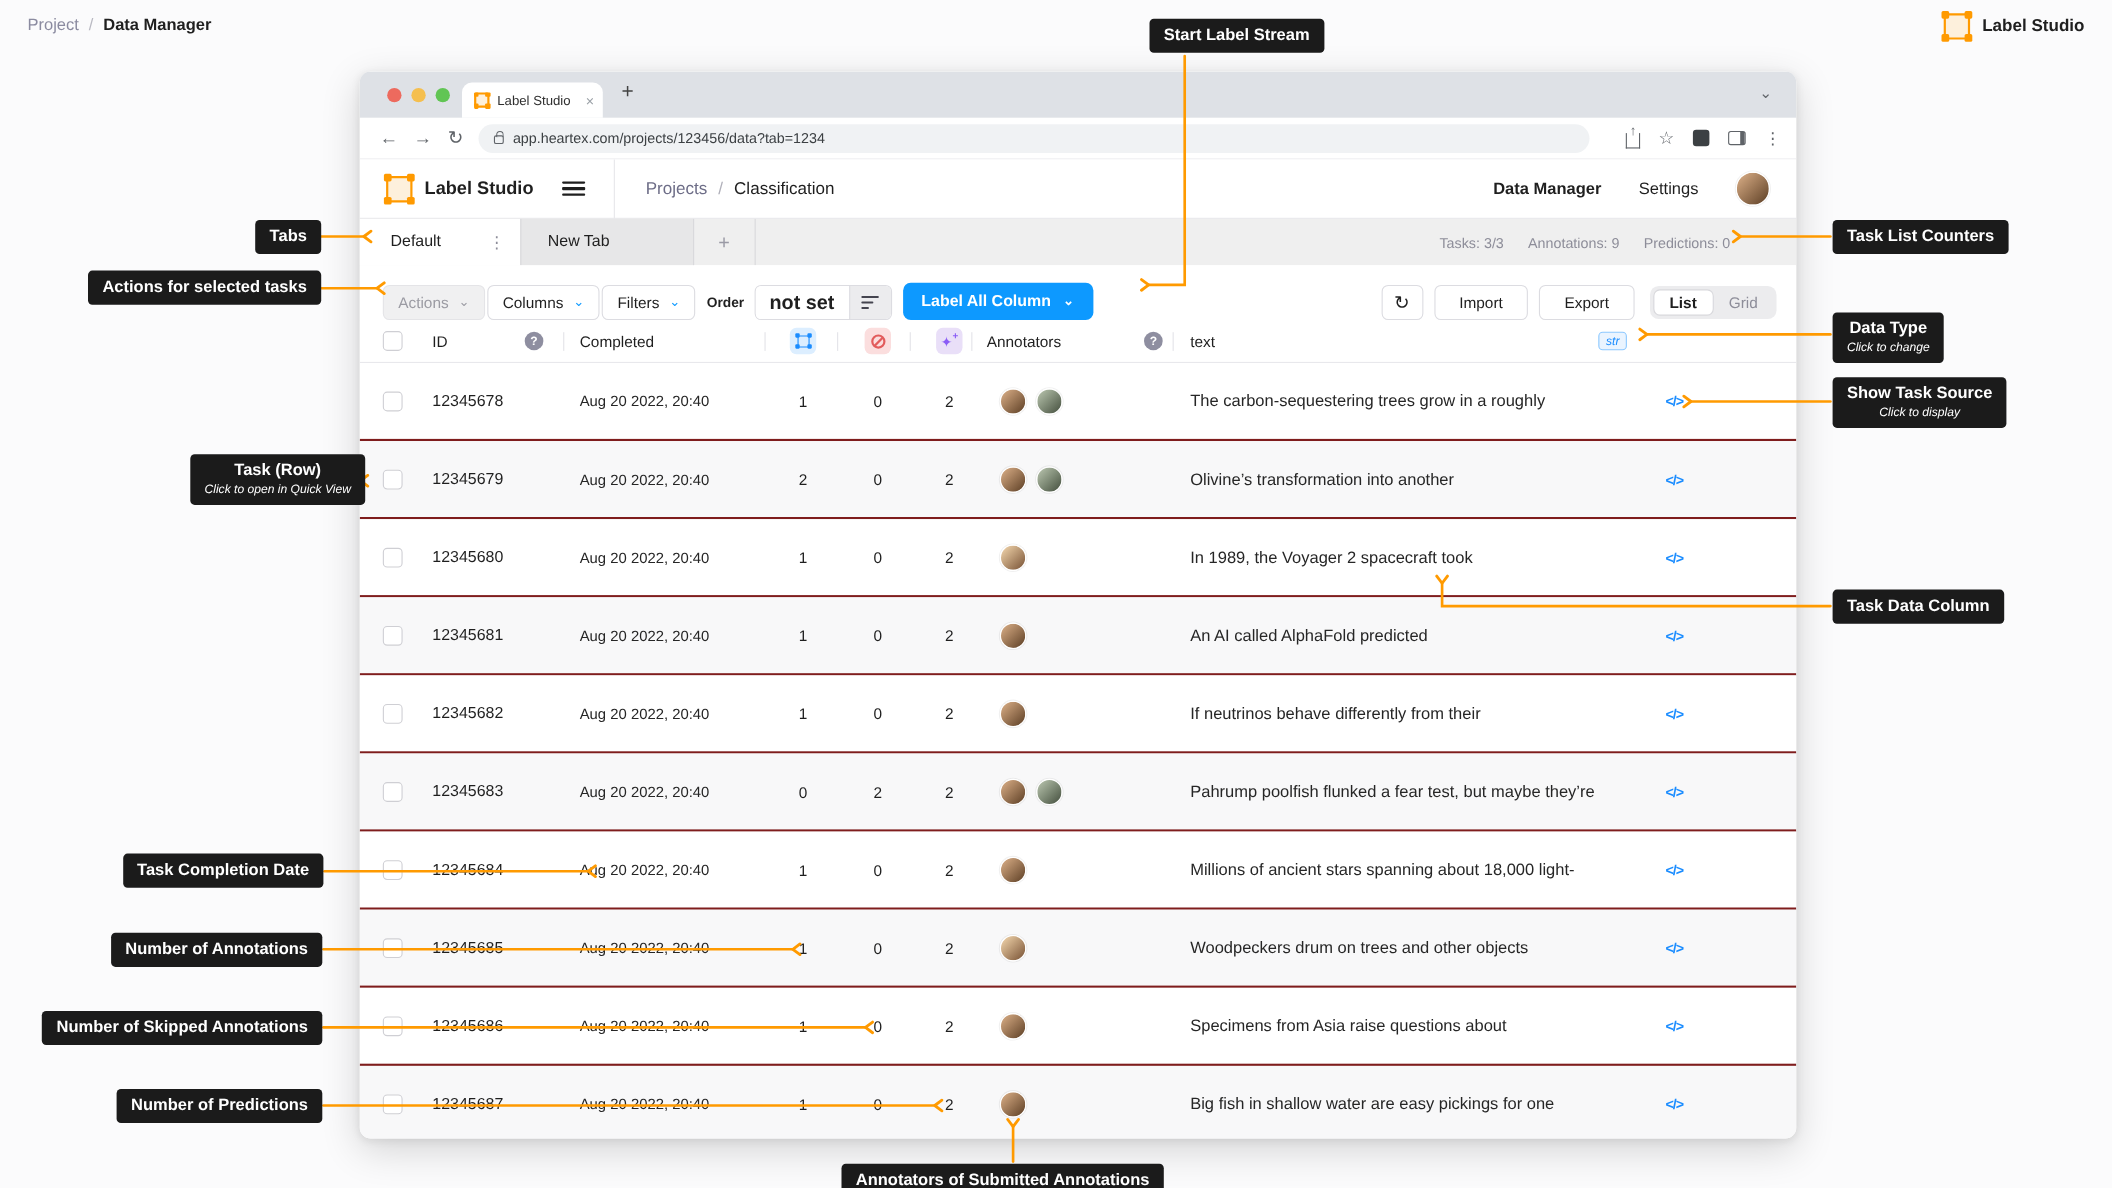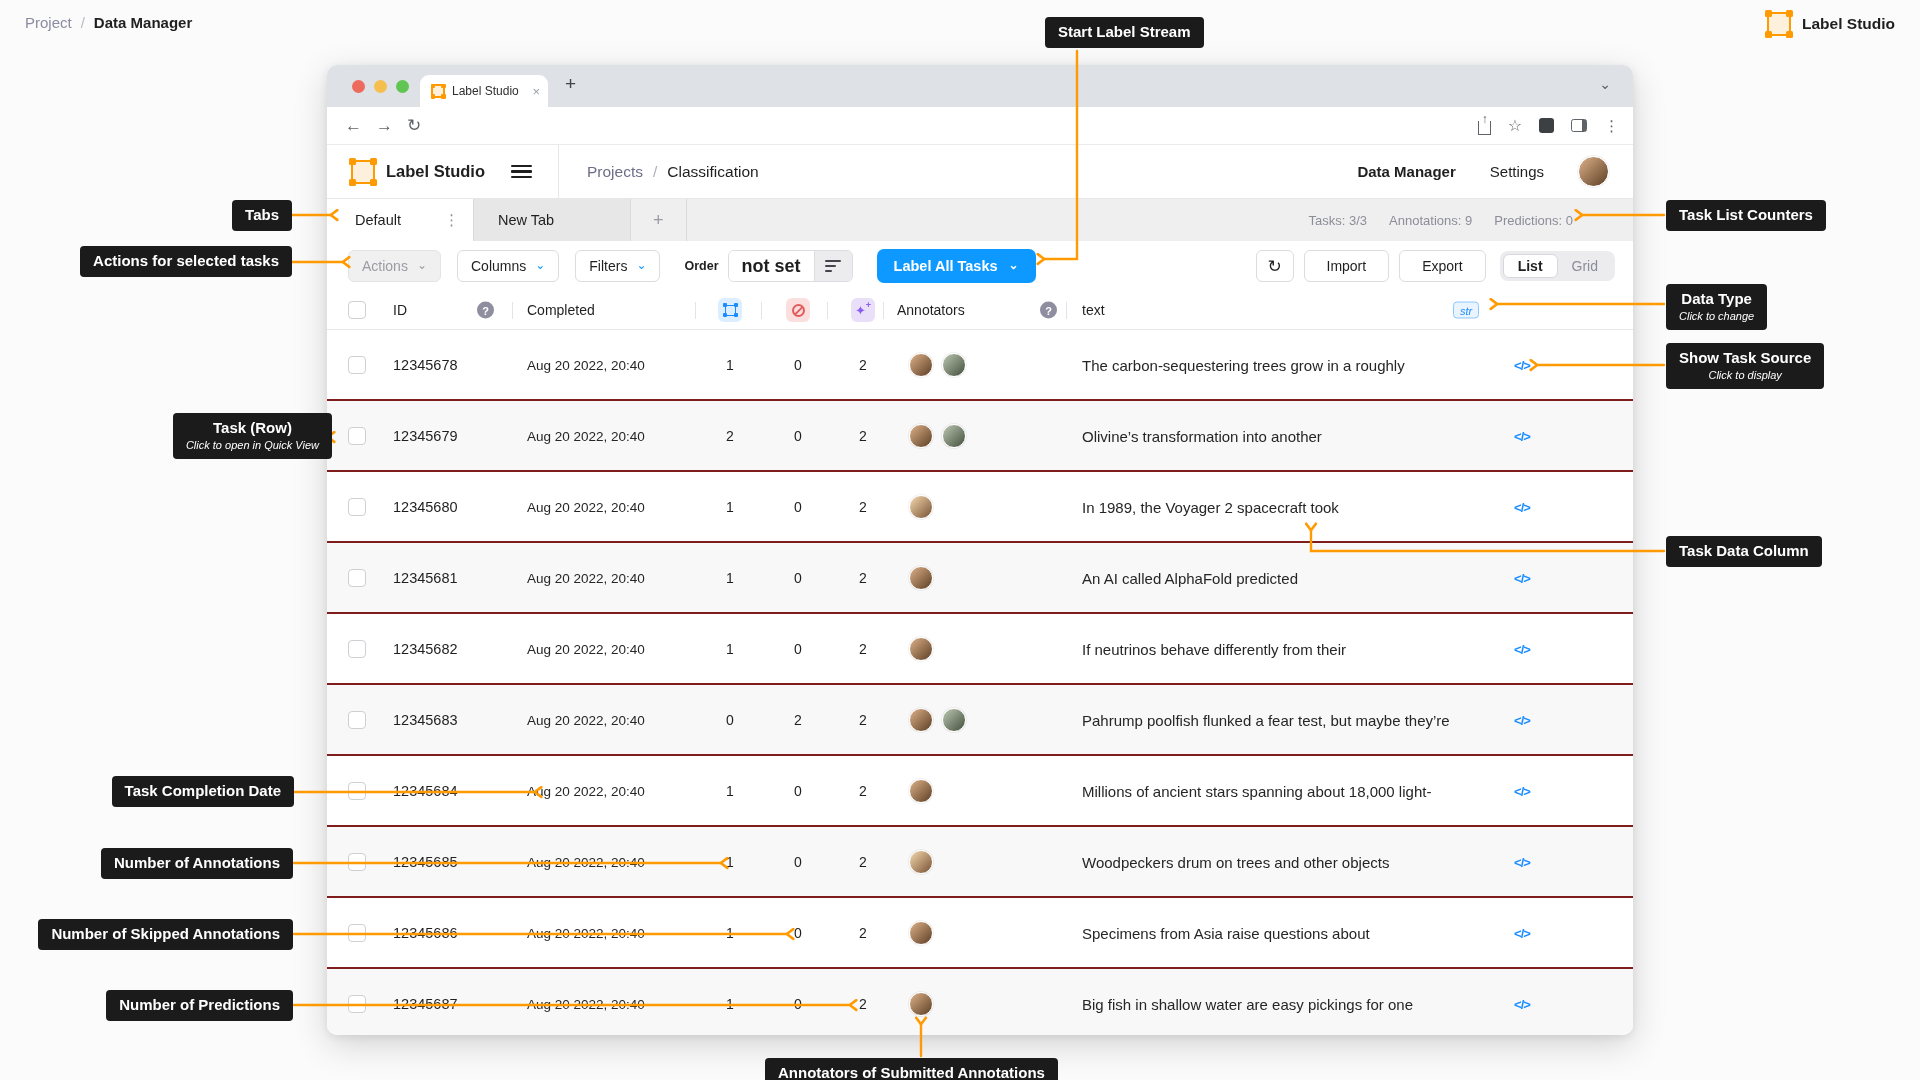--- a/index.html
+++ b/index.html
@@ -68,21 +68,21 @@
   
   .vtabs { height:42px; background:#efefef; display:flex; align-items:stretch; position:relative; }
   .vtab { display:flex; align-items:center; font-size:14.5px; }
   .vtab.active { width:146px; background:#fff; padding-left:28px; font-weight:500; justify-content:space-between; }
   .vtab.active .kebab { color:#8d8d99; margin-right:14px; font-size:15px; letter-spacing:0; }
   .vtab.inactive { width:158px; background:#e7e7e8; padding-left:24px; border-left:1px solid #d9d9dc; border-right:1px solid #d9d9dc; }
   .vtab-plus { display:flex; align-items:center; padding:0 22px; color:#9a9aa5; font-size:18px; border-right:1px solid #d9d9dc; }
   .counters { position:absolute; right:60px; top:0; height:42px; display:flex; align-items:center; gap:22px; font-size:13px; color:#8d8d99; }
 
   
-  .toolbar { height:50px; background:#fff; display:flex; align-items:center; padding:0 18px 0 21px; gap:16px; }
+  .toolbar { height:50px; background:#fff; display:flex; align-items:flex-end; padding:0 18px 0 21px; gap:2px; }
   .btn { height:32px; border-radius:6px; border:1px solid #dcdce1; background:#fff; display:inline-flex; align-items:center; gap:9px; padding:0 13px; font-size:14px; color:#1f1f1f; }
   .btn .chev { font-size:12px; color:#0d99ff; margin-top:-2px; }
   .btn.disabled { background:#f0f0f1; border-color:#e4e4e7; color:#9b9ba3; }
   .btn.disabled .chev { color:#9b9ba3; }
   .order-wrap { display:flex; align-items:center; gap:9px; margin-left:8px; }
   .order-label { font-size:12.5px; font-weight:700; }
   .order-group { display:flex; height:32px; border:1px solid #dcdce1; border-radius:6px; overflow:hidden; }
   .order-val { display:flex; align-items:center; padding:0 13px; font-size:18px; font-weight:700; background:#fff; }
   .sort-btn { width:38px; background:#ececee; border-left:1px solid #dcdce1; display:flex; flex-direction:column; justify-content:center; align-items:flex-start; gap:3px; padding-left:10px; }
   .sort-btn i { height:2.2px; background:#44444f; border-radius:1px; }
@@ -172,20 +172,24 @@
       <span class="x">×</span>
     </div>
     <span class="strip-plus">+</span>
     <span class="strip-chev">⌄</span>
   </div>
 
   <div class="urlbar">
     <span class="navic">←</span>
     <span class="navic">→</span>
     <span class="navic">↻</span>
+    <div class="addr">
+      <span class="lock"></span>
+      <span>app.heartex.com/projects/123456/data?tab=1234</span>
+    </div>
     <div class="url-right">
       <span class="share-ic"></span>
       <span class="star-ic">☆</span>
       <span class="ext-ic"></span>
       <span class="side-ic"></span>
       <span class="dots-ic">⋮</span>
     </div>
   </div>
 
   <div class="app-header">
@@ -250,21 +254,21 @@
       <div class="order-group">
         <span class="order-val">not set</span>
         <span class="sort-btn">
             <i></i>
             <i></i>
             <i></i>
           </span>
       </div>
     </div>
     <button class="btn-primary">
-      <span>Label All Tasks</span>
+      <span>Label All Column</span>
       <span class="chev">⌄</span>
     </button>
     <div class="tb-right">
       <button class="btn refresh">↻</button>
       <button class="btn wide">Import</button>
       <button class="btn wide">Export</button>
       <div class="seg">
         <span class="on">List</span>
         <span class="off">Grid</span>
       </div>

